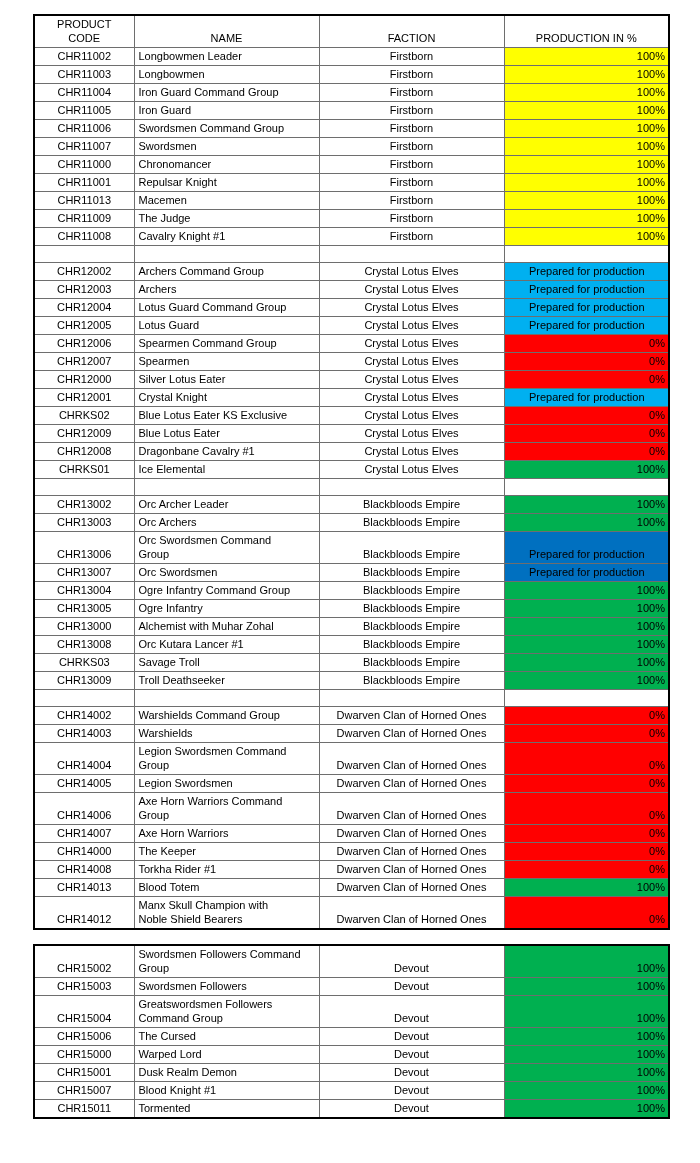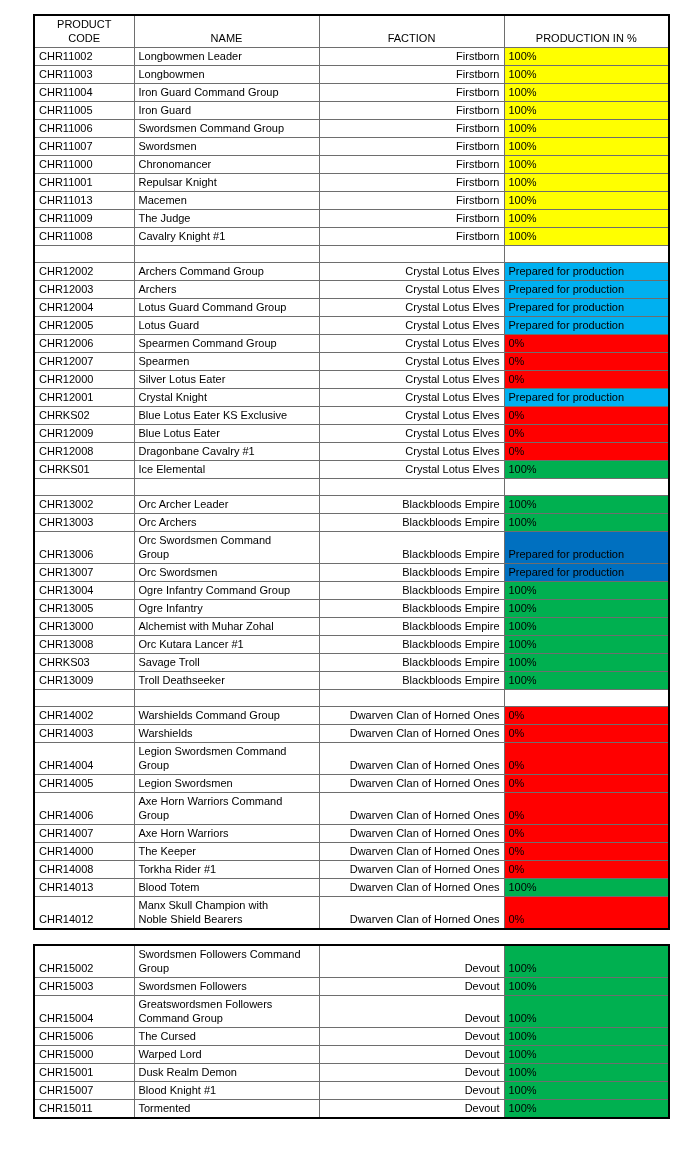--- a/index.html
+++ b/index.html
@@ -31,25 +31,25 @@
     overflow: hidden;
     white-space: pre-line;
     font-weight: normal;
   }
   th {
     font-weight: normal;
     text-align: center;
     vertical-align: bottom;
     height: 26px;
   }
-  td.code    { text-align: left; }
+  td.code    { text-align: center; }
   td.name    { text-align: left; margin-left: 46px; }
-  td.faction { text-align: right; }
-  td.prod    { padding-right: 3px; }
-  td.prod.center { }
+  td.faction { text-align: center; }
+  td.prod    { text-align: right; padding-right: 3px; }
+  td.prod.center { text-align: center; }
   td.prod.yellow    { background: var(--c-yellow); }
   td.prod.red       { background: var(--c-red); }
   td.prod.green     { background: var(--c-green); }
   td.prod.lightblue { background: var(--c-lightblue); }
   td.prod.darkblue  { background: var(--c-darkblue); }
   tr.sep td { background: #ffffff; height: 13px; }
   .block-gap { height: 14px; }
 </style>
 </head>
 <body>

